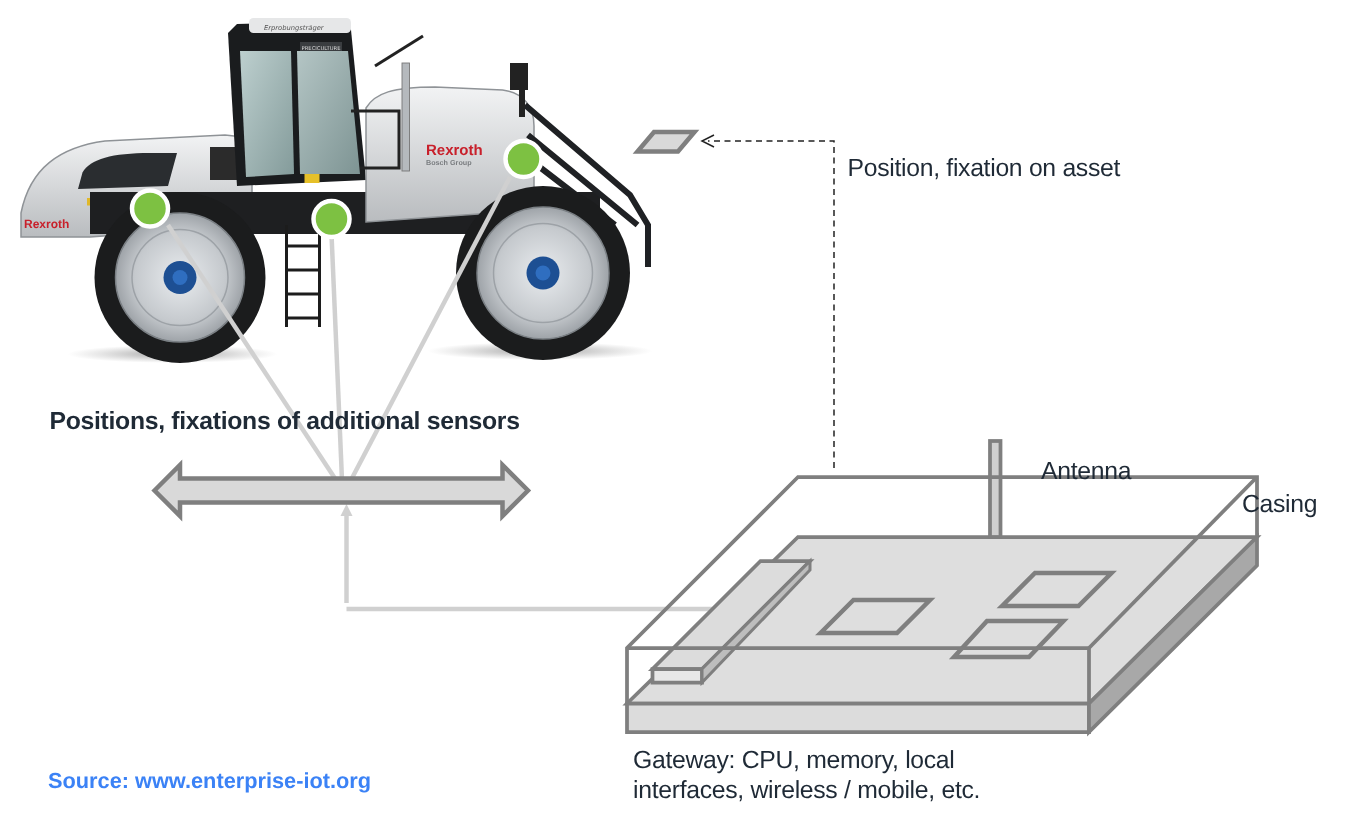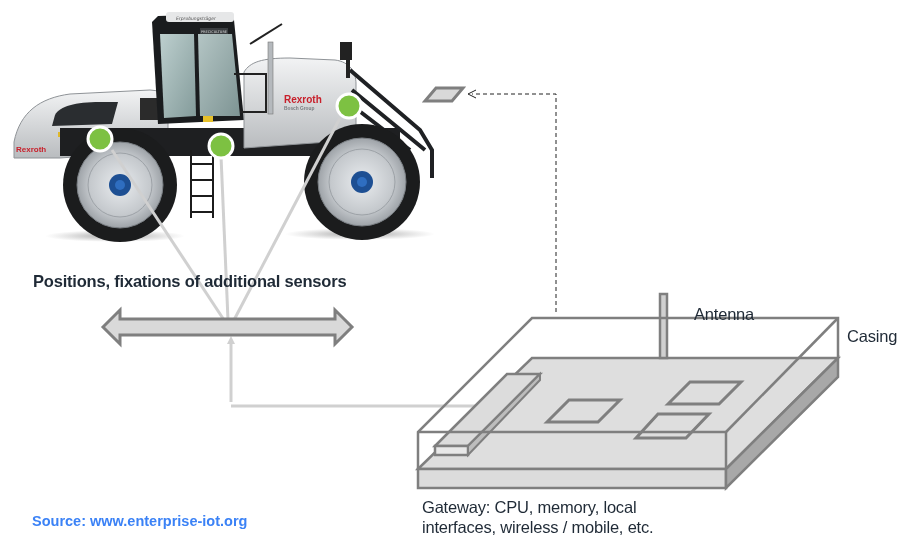--- a/index.html
+++ b/index.html
@@ -130,19 +130,20 @@
       <rect x="660" y="294" width="7" height="64" fill="#d0d0d0" stroke="#7f7f7f" stroke-width="2.5"></rect>
 
       <g fill="none" stroke="#7f7f7f" stroke-width="2.5">
         <polyline points="418,469 418,432 532,318 838,318 838,358"></polyline>
         <polyline points="418,432 726,432 726,469"></polyline>
         <line x1="726" y1="432" x2="838" y2="318"></line>
       </g>
     </g>
   </svg>
 
+  <div class="lbl" style="left:565px; top:102px;">Position, fixation on asset</div>
   <div class="lbl" style="left:33px; top:271px;font-weight:bold;">Positions, fixations of additional sensors</div>
   <div class="lbl" style="left:694px; top:280px;margin-top:24px;">Antenna</div>
-  <div class="lbl" style="left:847px; top:326px;text-align:right;">Casing</div>
+  <div class="lbl" style="left:828px; top:326px;text-align:right;">Casing</div>
   <div class="lbl" style="left:422px; top:517px;">interfaces, wireless / mobile, etc.</div>
   <div class="lbl" style="left:422px; top:497px;">Gateway: CPU, memory, local</div>
   <div class="src" style="left:32px; top:513px;">Source: www.enterprise-iot.org</div>
 </div>
 
 </body></html>

